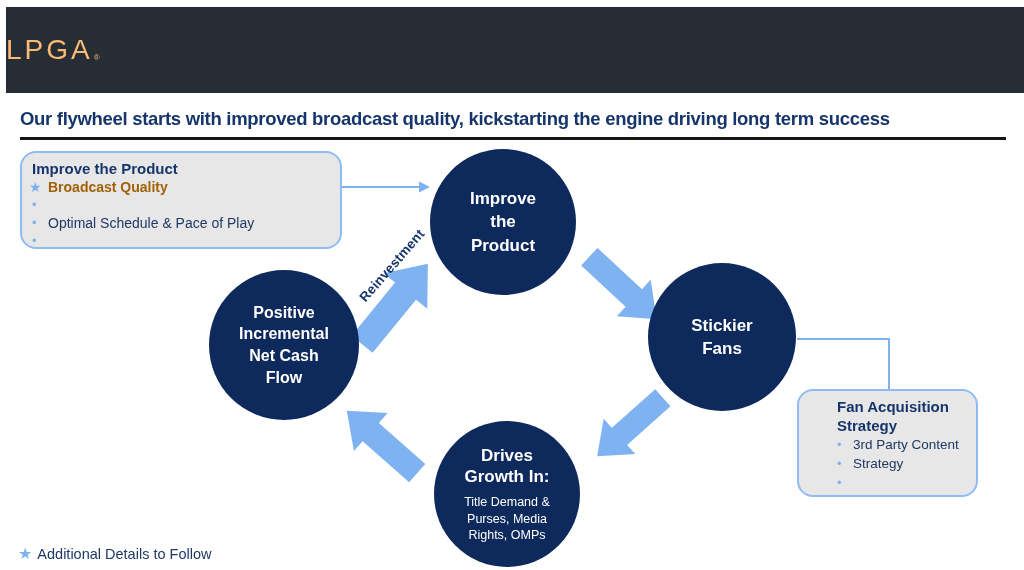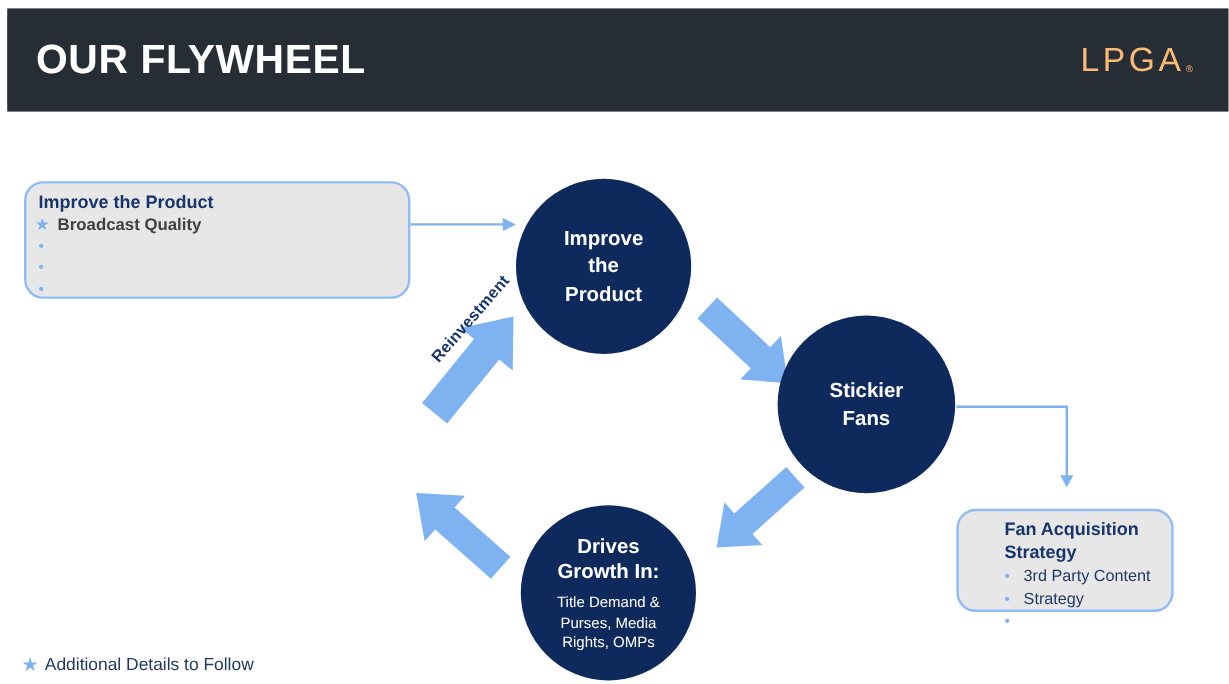--- a/index.html
+++ b/index.html
@@ -28,27 +28,27 @@
   }
   .subtitle{
     color:#15356b;font-size:18.5px;font-weight:700;letter-spacing:-0.3px;white-space:nowrap;
   }
   
   .callout{
     position:absolute;background:#e8e7e7;border:2px solid #8fbcf5;border-radius:16px;
     padding:6px 10px 6px 10px;box-sizing:border-box;color:#1f3864;
   }
   .callout-left{left:20px;top:151px;width:322px;height:98px;}
-  .callout-right{left:797px;top:424px;width:181px;height:86px;padding-left:38px;}
+  .callout-right{left:797px;top:389px;width:181px;height:108px;padding-left:38px;}
   .callout .box-title{font-size:15px;font-weight:700;color:#17356b;line-height:19px;}
   .callout .row{display:flex;align-items:flex-start;line-height:18px;font-size:14px;}
   .callout-right .row{font-size:13.5px;line-height:19px;}
   .row .dot{color:#7eb2f0;width:16px;flex:0 0 16px;text-align:left;font-size:13px;}
   .row .star{color:#7eb2f0;width:19px;flex:0 0 19px;margin-left:-3px;font-size:14px;}
-  .row.bold-row span.item{font-weight:700;color:#404040;}
+  .row.bold-row span.item{font-weight:700;color:#a16207;}
   
   .node{
     position:absolute;border-radius:50%;background:#0e2a5c;color:#ffffff;
     display:flex;flex-direction:column;align-items:center;justify-content:center;
     text-align:center;font-weight:700;
   }
   .node-improve{left:430px;top:149px;width:146px;height:146px;}
   .node-stickier{left:648px;top:263px;width:148px;height:148px;}
   .node-drives{left:434px;top:421px;width:146px;height:146px;}
   .node-positive{left:209px;top:270px;width:150px;height:150px;}
@@ -74,27 +74,29 @@
     color:#1f3864;font-size:14.5px;
   }
   .footer-note .star{color:#7eb2f0;font-size:16px;margin-right:5px;}
 </style>
 </head>
 <body>
 
 <div class="slide">
 
   <div class="header-bar">
-    <h1 class="header-title">OUR FLYWHEEL</h1>
     <div class="logo">
       <span>LPGA</span>
       <span class="reg">®</span>
     </div>
   </div>
 
+  <div class="subtitle-wrap">
+    <div class="subtitle">Our flywheel starts with improved broadcast quality, kickstarting the engine driving long term success</div>
+  </div>
 
   <svg class="arrows-svg" width="1024" height="570" viewBox="0 0 1024 570">
 
     <g transform="translate(623,288) rotate(43) scale(0.92)">
       <path class="block-arrow" d="M-50,-13 L16,-13 L16,-27 L50,0 L16,27 L16,13 L-50,13 Z"></path>
     </g>
 
     <g transform="translate(630,427) rotate(138.3) scale(0.88)">
       <path class="block-arrow" d="M-50,-13 L16,-13 L16,-27 L50,0 L16,27 L16,13 L-50,13 Z"></path>
     </g>
@@ -122,20 +124,21 @@
     <div class="box-title">Improve the Product</div>
     <div class="row bold-row">
       <span class="star">★</span>
       <span class="item">Broadcast Quality</span>
     </div>
     <div class="row">
       <span class="dot">•</span>
     </div>
     <div class="row">
       <span class="dot">•</span>
+      <span class="item">Optimal Schedule &amp; Pace of Play</span>
     </div>
     <div class="row">
       <span class="dot">•</span>
     </div>
   </div>
 
   <div class="callout callout-right">
     <div class="box-title">Fan Acquisition Strategy</div>
     <div class="row">
       <span class="dot">•</span>
@@ -153,20 +156,23 @@
   <div class="node node-improve">
     <span class="lbl">Improve the Product</span>
   </div>
   <div class="node node-stickier">
     <span class="lbl">Stickier Fans</span>
   </div>
   <div class="node node-drives">
     <span class="lbl">Drives Growth In:</span>
     <span class="sub">Title Demand &amp; Purses, Media Rights, OMPs</span>
   </div>
+  <div class="node node-positive">
+    <span class="lbl">Positive Incremental Net Cash Flow</span>
+  </div>
 
   <div class="reinvest">Reinvestment</div>
 
   <div class="footer-note">
     <span class="star">★</span>
     <span>Additional Details to Follow</span>
   </div>
 
 </div>
 

